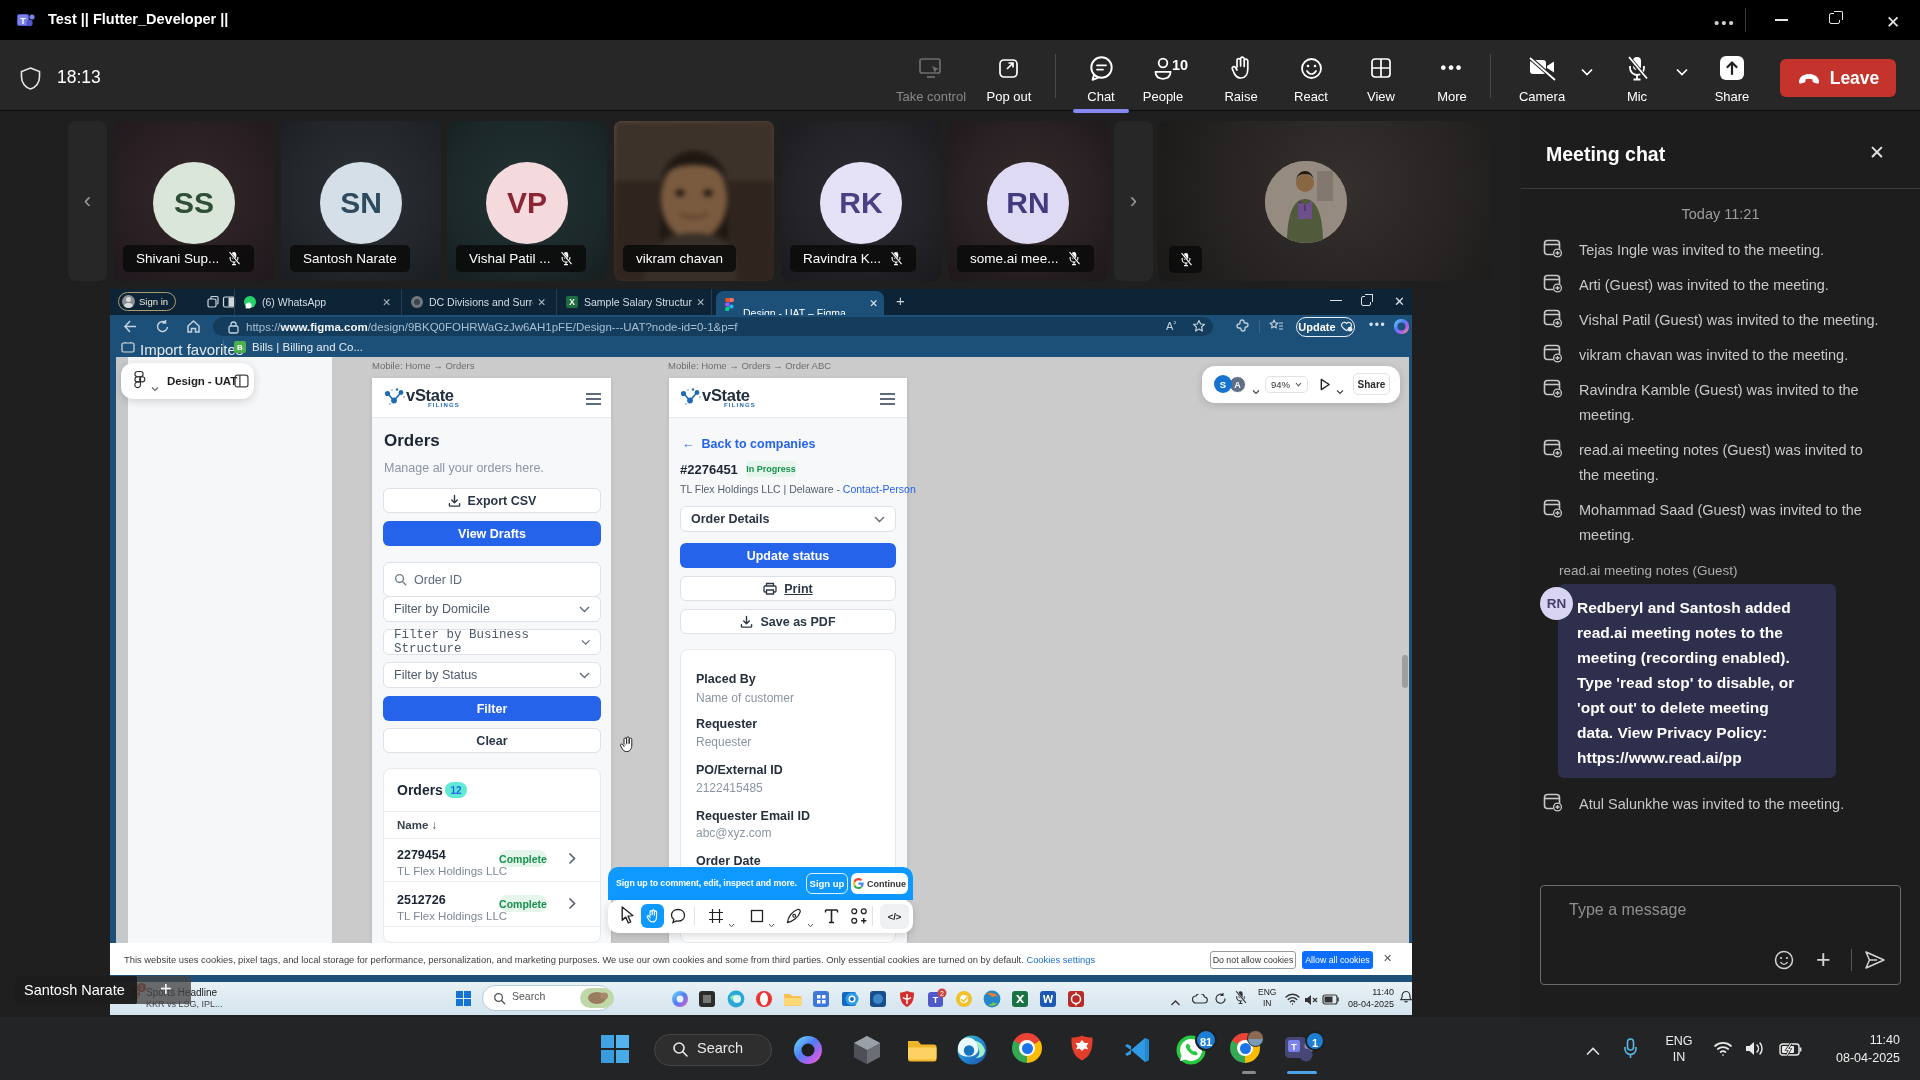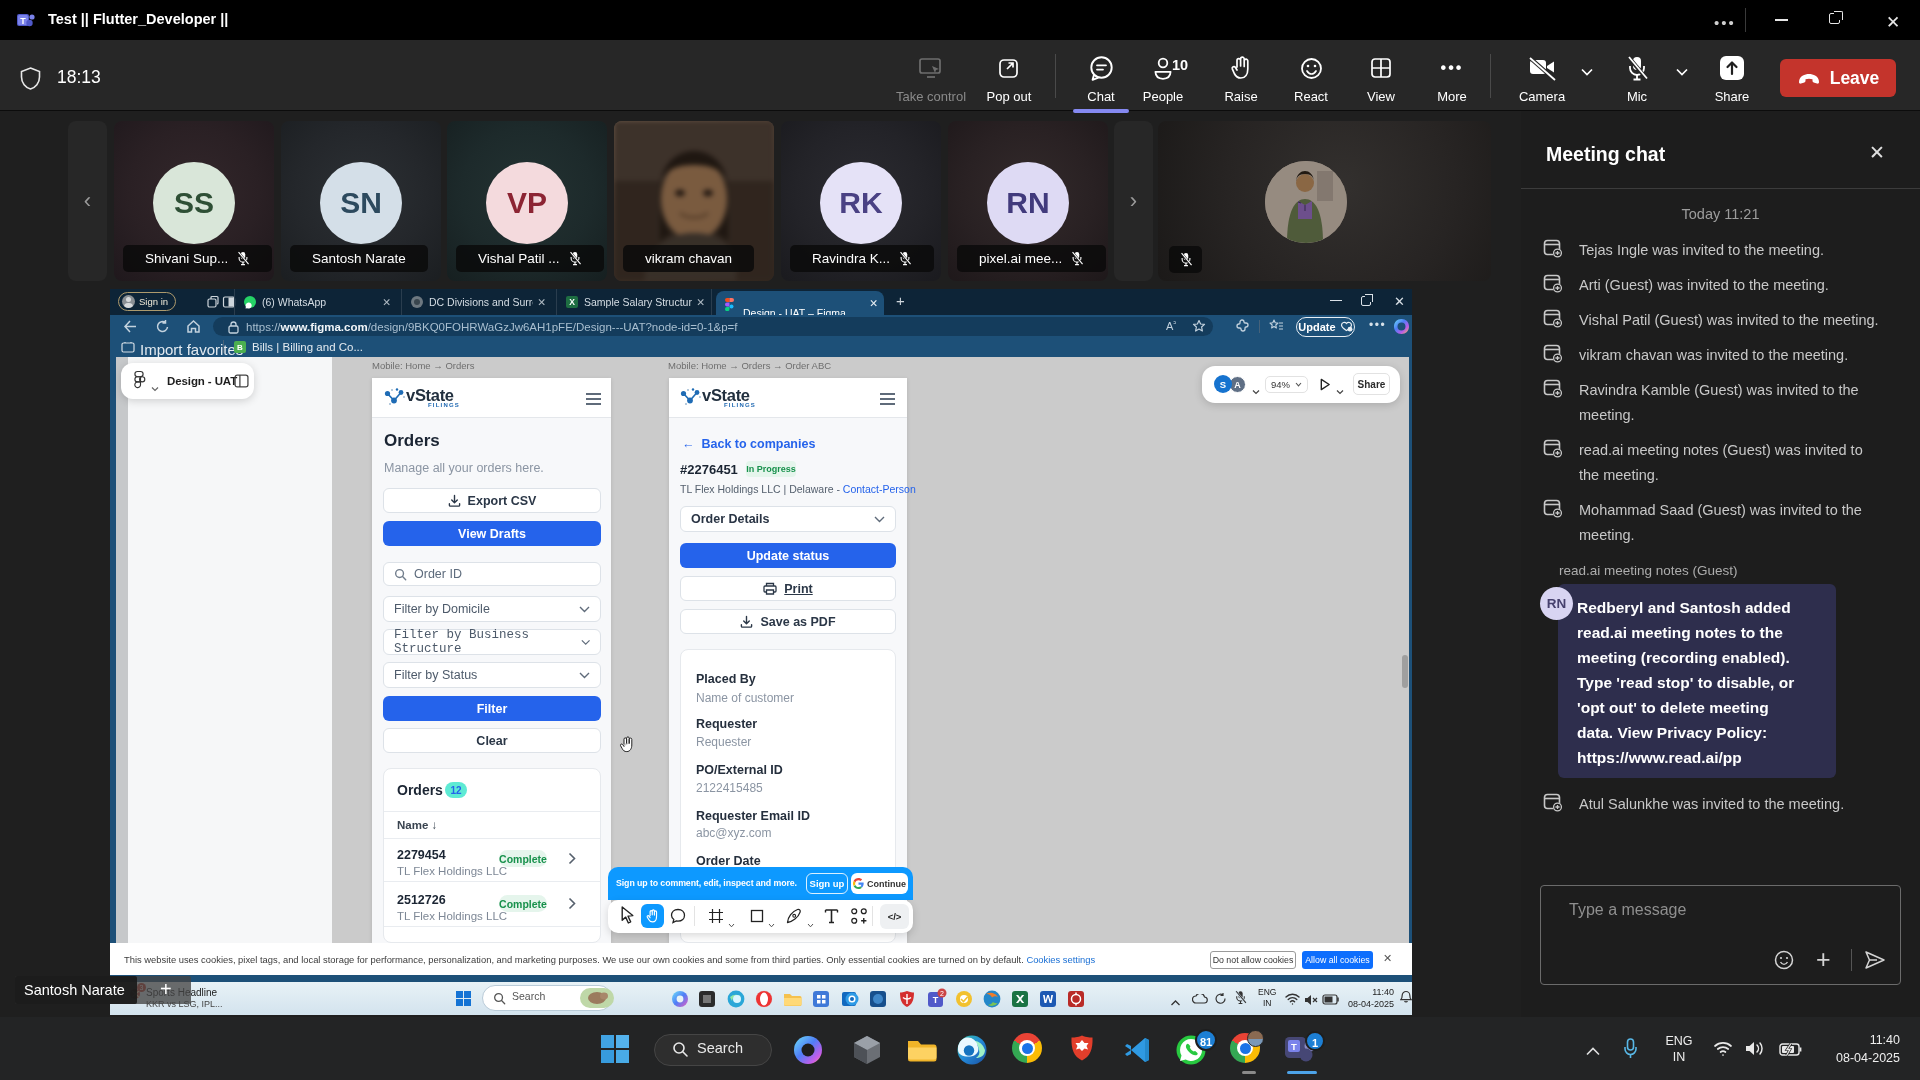--- a/index.html
+++ b/index.html
@@ -14,21 +14,21 @@
 
 #toolbar { left:0; top:40px; width:1920px; height:71px; background:#272727; border-bottom:1px solid #0c0c0c; }
 .tbtn { position:absolute; top:54px; width:76px; text-align:center; color:#fff; }
 .tbtn .ic { height:28px; display:flex; align-items:center; justify-content:center; }
 .tbtn .lb { font-size:13px; margin-top:7px; }
 .sep { position:absolute; top:54px; width:1px; height:44px; background:#4a4a4a; }
 
 
 .tile { position:absolute; top:121px; height:160px; border-radius:8px; overflow:hidden; }
 .avatar { position:absolute; left:50%; top:41px; transform:translateX(-50%); width:82px; height:82px; border-radius:50%; display:flex; align-items:center; justify-content:center; font-size:30px; font-weight:700; }
-.nlabel { position:absolute; left:9px; bottom:9px; height:27px; background:rgba(10,10,10,.82); border-radius:5px; display:flex; align-items:center; padding:0 22px; color:#fff; font-size:13.5px; }
+.nlabel { position:absolute; left:9px; bottom:9px; height:27px; background:rgba(10,10,10,.82); border-radius:5px; display:flex; align-items:center; padding:0 13px; color:#fff; font-size:13.5px; }
 .nlabel svg { margin-left:8px; }
 .navbtn { position:absolute; top:121px; width:39px; height:160px; background:#272727; border-radius:8px; color:#9a9a9a; display:flex; align-items:center; justify-content:center; font-size:22px; }
 
 
 #chat { left:1521px; top:111px; width:399px; height:906px; background:#1d1d1d; }
 .sysmsg { position:absolute; left:58px; color:#c8c8c8; font-size:14.5px; line-height:25px; width:300px; }
 .sysicon { position:absolute; left:22px; }
 
 
 #browser { left:110px; top:289px; width:1302px; height:693px; }
@@ -258,21 +258,21 @@
             <path d="M5 11 v2 a7 7 0 0 0 14 0 v-2" fill="none" stroke="#fff" stroke-width="2"></path>
             <path d="M12 20 v4 M8.5 24.5 h7" stroke="#fff" stroke-width="2"></path>
             <path d="M3 1.5 L21 23" stroke="#111" stroke-width="4.2"></path>
             <path d="M4 2 L22 23.5" stroke="#fff" stroke-width="2"></path>
           </svg>
         </div>
     </div>
     <div class="tile" style="left:948px;width:160px;background:radial-gradient(circle at 50% 45%, #332a2b 0%, #292123 55%, #1e181a 100%);">
       <div class="avatar" style="background:#dedaf4;color:#413a7c;">RN</div>
       <div class="nlabel">
-          <span>pixel.ai mee...</span>
+          <span>some.ai mee...</span>
           <svg width="14" height="15" viewBox="0 0 24 27">
             <rect x="8" y="2" width="8" height="13" rx="4" fill="#fff"></rect>
             <path d="M5 11 v2 a7 7 0 0 0 14 0 v-2" fill="none" stroke="#fff" stroke-width="2"></path>
             <path d="M12 20 v4 M8.5 24.5 h7" stroke="#fff" stroke-width="2"></path>
             <path d="M3 1.5 L21 23" stroke="#111" stroke-width="4.2"></path>
             <path d="M4 2 L22 23.5" stroke="#fff" stroke-width="2"></path>
           </svg>
         </div>
     </div>
     <div class="tile" style="left:1158px;width:333px;background:radial-gradient(circle at 55% 40%, #33302e 0%, #272423 55%, #1b1918 100%);">
@@ -461,21 +461,21 @@
           </div>
         <div class="abs" style="left:12px;top:53px;font-size:17px;font-weight:700;color:#1b2533;">Orders</div>
         <div class="abs" style="left:12px;top:83px;font-size:12.5px;color:#8b95a3;">Manage all your orders here.</div>
         <div class="abs btnw" style="left:11px;top:110px;width:218px;height:25px;">
           <svg width="13" height="13" viewBox="0 0 14 14">
               <path d="M7 1.5 V9 M4 6.5 L7 9.5 L10 6.5 M1.5 10.5 V12 a1 1 0 0 0 1 1 H11.5 a1 1 0 0 0 1-1 V10.5" fill="none" stroke="#2b3747" stroke-width="1.5" stroke-linecap="round" stroke-linejoin="round"></path>
             </svg>
           <span>Export CSV</span>
         </div>
         <div class="abs btnb" style="left:11px;top:143px;width:218px;height:25px;">View Drafts</div>
-        <div class="abs inpt" style="left:11px;top:184px;width:218px;height:24px;">
+        <div class="abs inpt" style="left:11px;top:184px;width:218px;height:35px;">
           <svg width="13" height="13" viewBox="0 0 14 14">
               <circle cx="6" cy="6" r="4.2" fill="none" stroke="#717d8c" stroke-width="1.5"></circle>
               <path d="M9.2 9.2 L12.6 12.6" stroke="#717d8c" stroke-width="1.5" stroke-linecap="round"></path>
             </svg>
           <span style="color:#5d6b7c;">Order ID</span>
         </div>
         <div class="abs inpt" style="left:11px;top:218px;width:218px;height:26px;justify-content:space-between;">
             <span>Filter by Domicile</span>
             <svg width="11" height="7" viewBox="0 0 11 7">
               <path d="M1 1 L5.5 5.5 L10 1" fill="none" stroke="#5f6b7a" stroke-width="1.4"></path>

